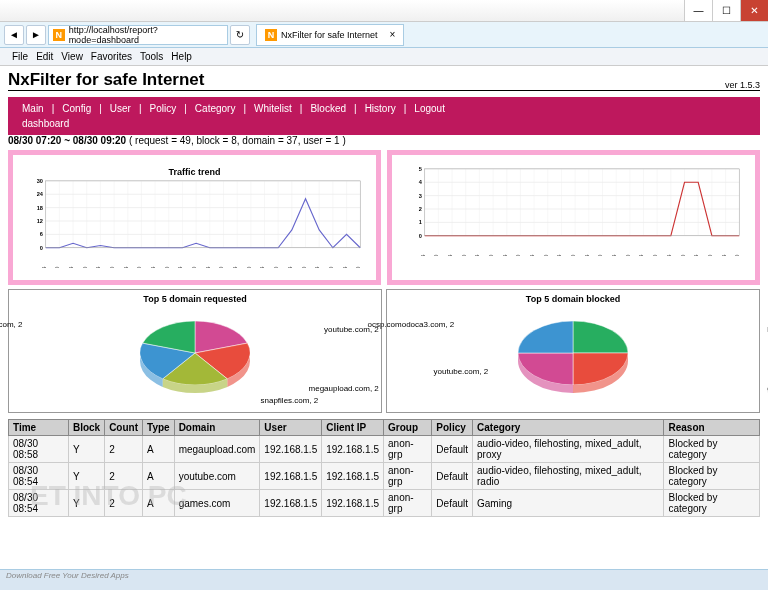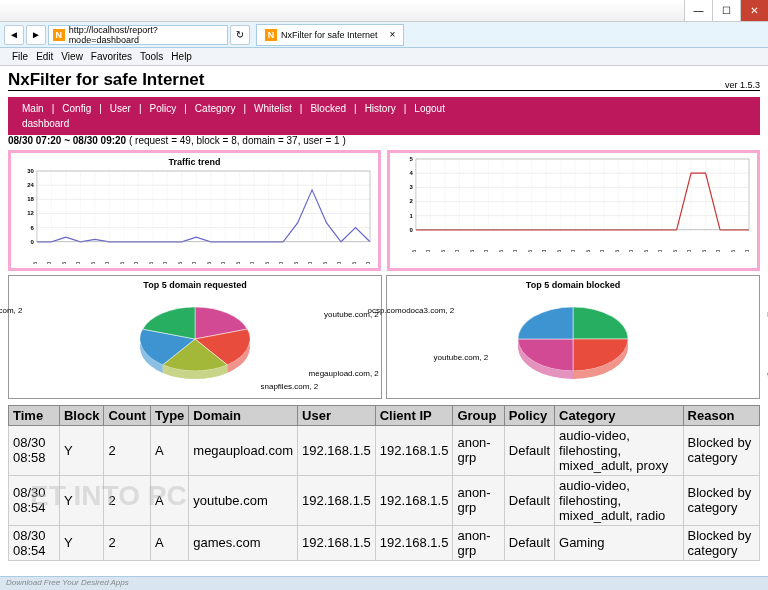--- a/index.html
+++ b/index.html
@@ -36,39 +36,39 @@
 .nav .row { display: flex; flex-wrap: wrap; }
 .nav .item { padding: 2px 6px; }
 .nav .sep { padding: 2px 2px; }
 
 
 .timerange { font-size: 10px; margin: 0 0 4px; }
 .timerange b { font-weight: bold; }
 
 
 .charts { display: flex; gap: 6px; }
-.chartbox { flex: 1; border: 3px solid #f9a8d4; padding: 4px; }
+.chartbox { flex: 1; border: 5px solid #f9a8d4; padding: 12px; }
 .chartbox h3 { text-align: center; font-size: 9px; font-weight: bold; margin-bottom: 2px; }
 .chartbox svg { display: block; width: 100%; }
 
 .piecharts { display: flex; gap: 4px; margin-top: 4px; }
 .piebox { flex: 1; border: 1px solid #999; padding: 4px; position: relative; }
 .piebox h3 { text-align: center; font-size: 9px; font-weight: bold; margin-bottom: 4px; }
 .piewrap { position: relative; height: 100px; }
 .piewrap svg { position: absolute; left: 50%; top: 50%; transform: translate(-50%, -50%); }
 .pielabel { position: absolute; font-size: 8px; white-space: nowrap; }
 
 
 .tablewrap { margin-top: 6px; }
-table { width: 100%; border-collapse: collapse; font-size: 13px; }
+table { width: 100%; border-collapse: collapse; font-size: 10px; }
 th { background: #d0d0d0; border: 1px solid #888; padding: 2px 4px; text-align: left; font-weight: bold; }
 td { border: 1px solid #ccc; padding: 2px 4px; background: #f5f5f5; }
 
 
-.statusbar { position: absolute; bottom: 0; left: 0; right: 0; height: 14px; background: #d9e6f2; border-top: 1px solid #a9cce3; font-size: 8px; font-style: italic; color: #888; padding: 1px 6px; }
+.statusbar { position: absolute; bottom: 0; left: 0; right: 0; height: 21px; background: #d9e6f2; border-top: 1px solid #a9cce3; font-size: 8px; font-style: italic; color: #888; padding: 1px 6px; }
 
 
 .watermark { position: absolute; left: 30px; top: 480px; font-size: 28px; font-weight: bold; color: rgba(180,180,180,0.4); pointer-events: none; z-index: 5; }
 
 </style>
 </head>
 <body>
 
 <div class="titlebar">
   <div class="btns">

